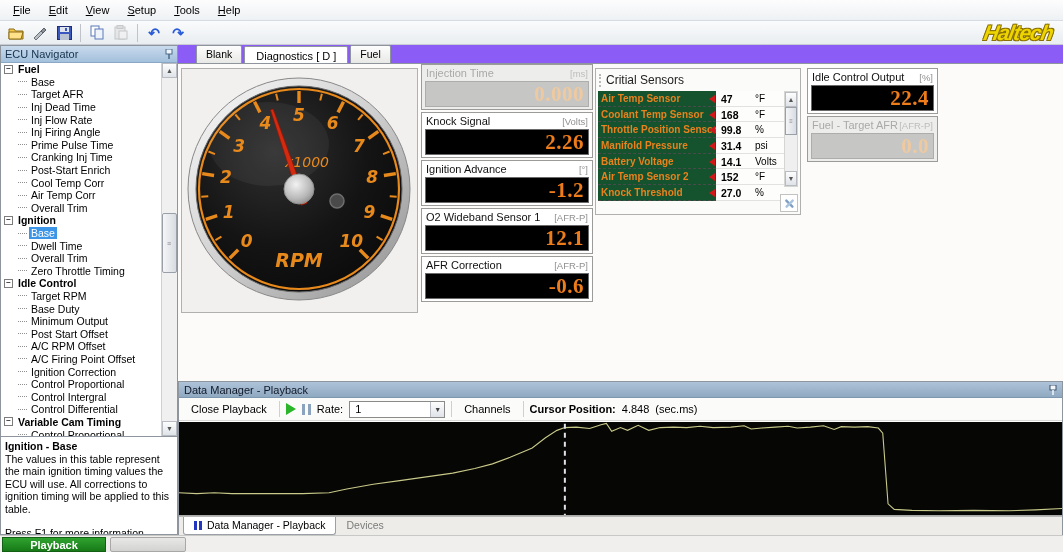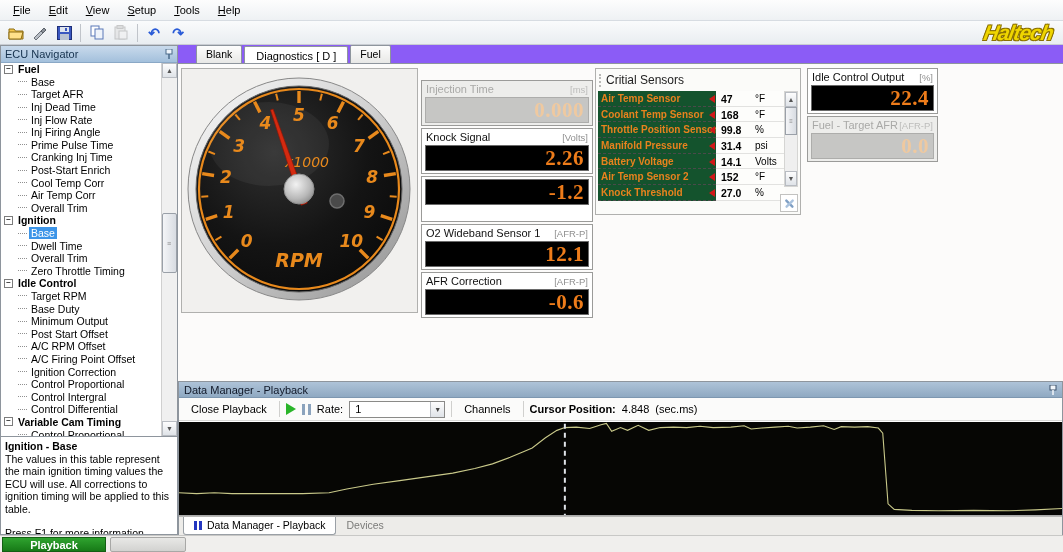--- a/index.html
+++ b/index.html
@@ -52,21 +52,21 @@
   .tabstrip { height:18px; display:flex; padding-left:18px; background:#8b5cf6; }
   .tab { border:1px solid #8e959d; border-bottom:none; background:linear-gradient(#fdfdfd,#e8e8e6);
     padding:2px 9px 1px; margin-right:2px; font-size:10.5px; border-radius:2px 2px 0 0; }
   .tab.active { background:#fff; padding:3px 11px 2px; font-size:11px; position:relative; top:1px; }
   .content { position:absolute; left:0; top:18px; width:885px; height:318px; background:#fcfbfa; border-top:1px solid #8e959d; }
 
   
   .gauge-panel { position:absolute; left:3px; top:4px; width:237px; height:245px; border:1px solid #b0b0ae; background:#f1f0ee; }
 
   
-  .vcol { position:absolute; left:243px; top:16px; width:172px; }
+  .vcol { position:absolute; left:243px; top:0; width:172px; }
   .rcol { position:absolute; left:629px; top:4px; width:131px; }
   .vbox { border:1px solid #9b9b99; background:#fff; margin-bottom:2px; height:46px; }
   .vbox-head { display:flex; justify-content:space-between; align-items:center; padding:2px 4px 0 4px; }
   .vbox-label { font-size:11px; color:#111; }
   .vbox-unit { font-size:9.5px; color:#909090; }
   .vbox-lcd { margin:2px 3px; height:26px; background:#000; border:1px solid #6a6a6a;
     display:flex; align-items:center; justify-content:flex-end; }
   .vbox-value { font-family:Liberation Serif, serif; font-weight:bold; font-size:21px;
     color:#ee7c1a; padding-right:4px; letter-spacing:0.5px; }
   .vbox.disabled { background:#ededeb; }
@@ -412,20 +412,24 @@
       <div class="vbox">
         <div class="vbox-head">
             <span class="vbox-label">Knock Signal</span>
             <span class="vbox-unit">[Volts]</span>
           </div>
         <div class="vbox-lcd">
             <span class="vbox-value">2.26</span>
           </div>
       </div>
       <div class="vbox">
+        <div class="vbox-head">
+            <span class="vbox-label">Ignition Advance</span>
+            <span class="vbox-unit">[°]</span>
+          </div>
         <div class="vbox-lcd">
             <span class="vbox-value">-1.2</span>
           </div>
       </div>
       <div class="vbox">
         <div class="vbox-head">
             <span class="vbox-label">O2 Wideband Sensor 1</span>
             <span class="vbox-unit">[AFR-P]</span>
           </div>
         <div class="vbox-lcd">

